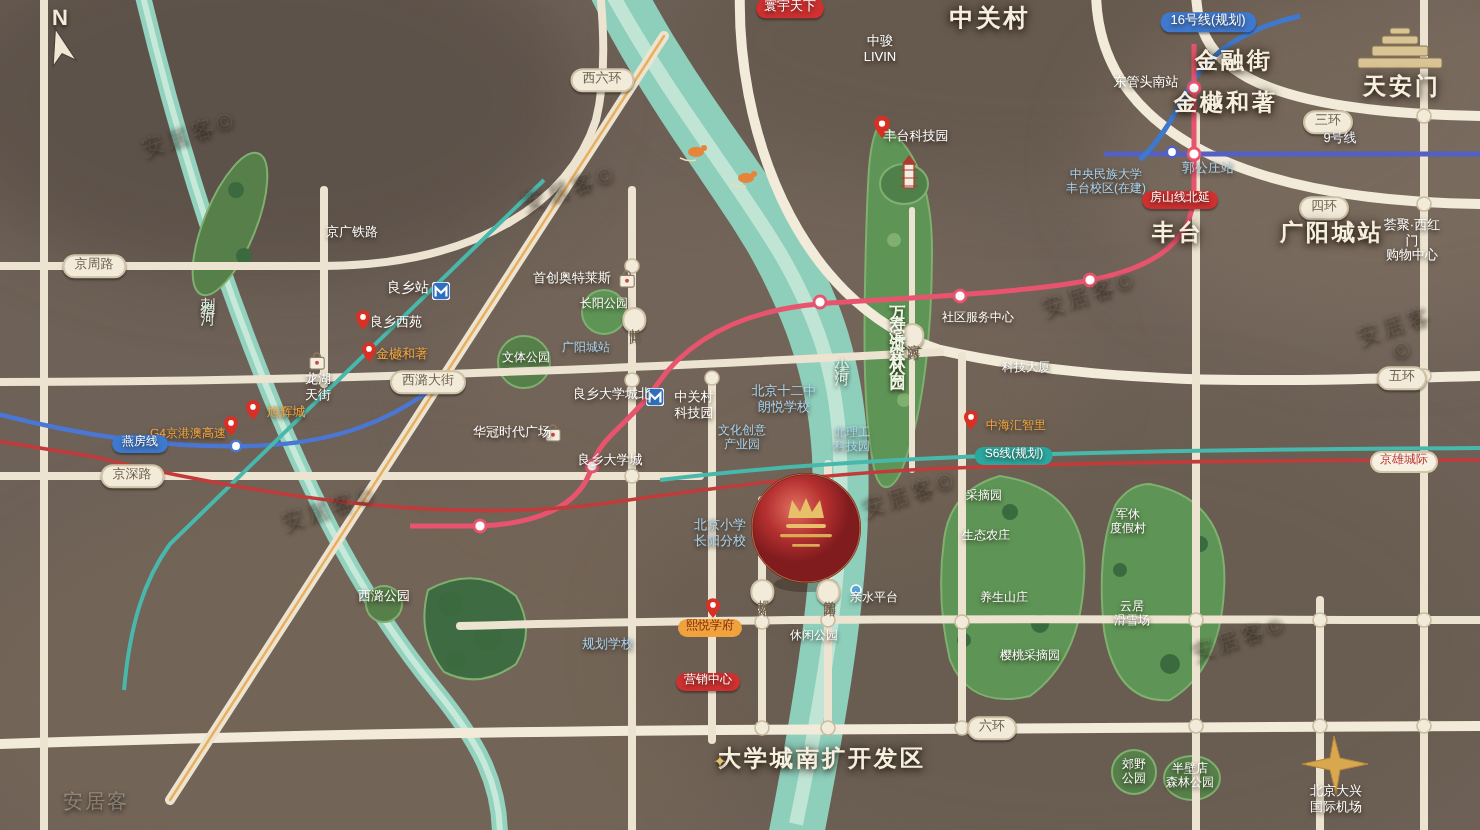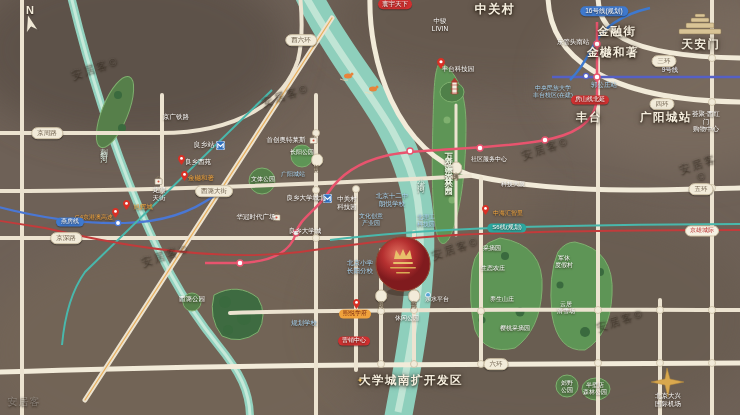--- a/index.html
+++ b/index.html
@@ -326,14 +326,14 @@
       <div class="lb compassN" style="left: 30px; top: 10px;">N</div>
       <div class="lb wm" style="left: 95px; top: 68px; transform: translate(-50%, -50%) rotate(-18deg);">安居客©</div>
       <div class="lb wm" style="left: 285px; top: 95px; transform: translate(-50%, -50%) rotate(-18deg);">安居客©</div>
       <div class="lb wm" style="left: 545px; top: 148px; transform: translate(-50%, -50%) rotate(-18deg);">安居客©</div>
       <div class="lb wm" style="left: 165px; top: 255px; transform: translate(-50%, -50%) rotate(-18deg);">安居客©</div>
       <div class="lb wm" style="left: 455px; top: 248px; transform: translate(-50%, -50%) rotate(-18deg);">安居客©</div>
       <div class="lb wm" style="left: 620px; top: 320px; transform: translate(-50%, -50%) rotate(-18deg);">安居客©</div>
       <div class="lb wm" style="left: 700px; top: 170px; transform: translate(-50%, -50%) rotate(-18deg);">安居客©</div>
     </div>
 
-  <div class="lb wm2" style="left:24px;top:402px">安居客</div>
+  <div class="lb wm2" style="left:48px;top:402px">安居客</div>
 </div>
 
 </body></html>

